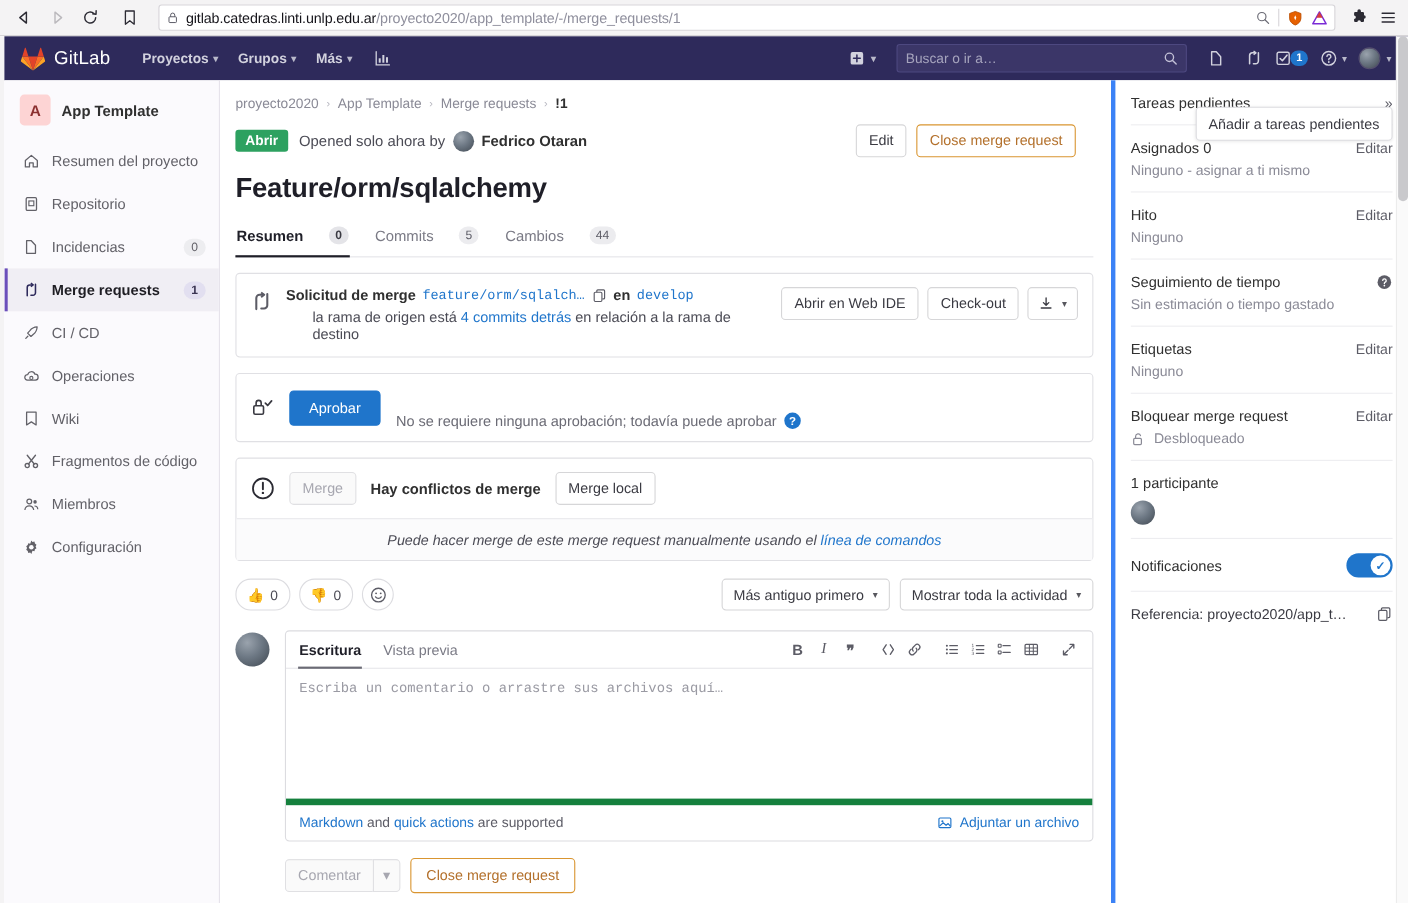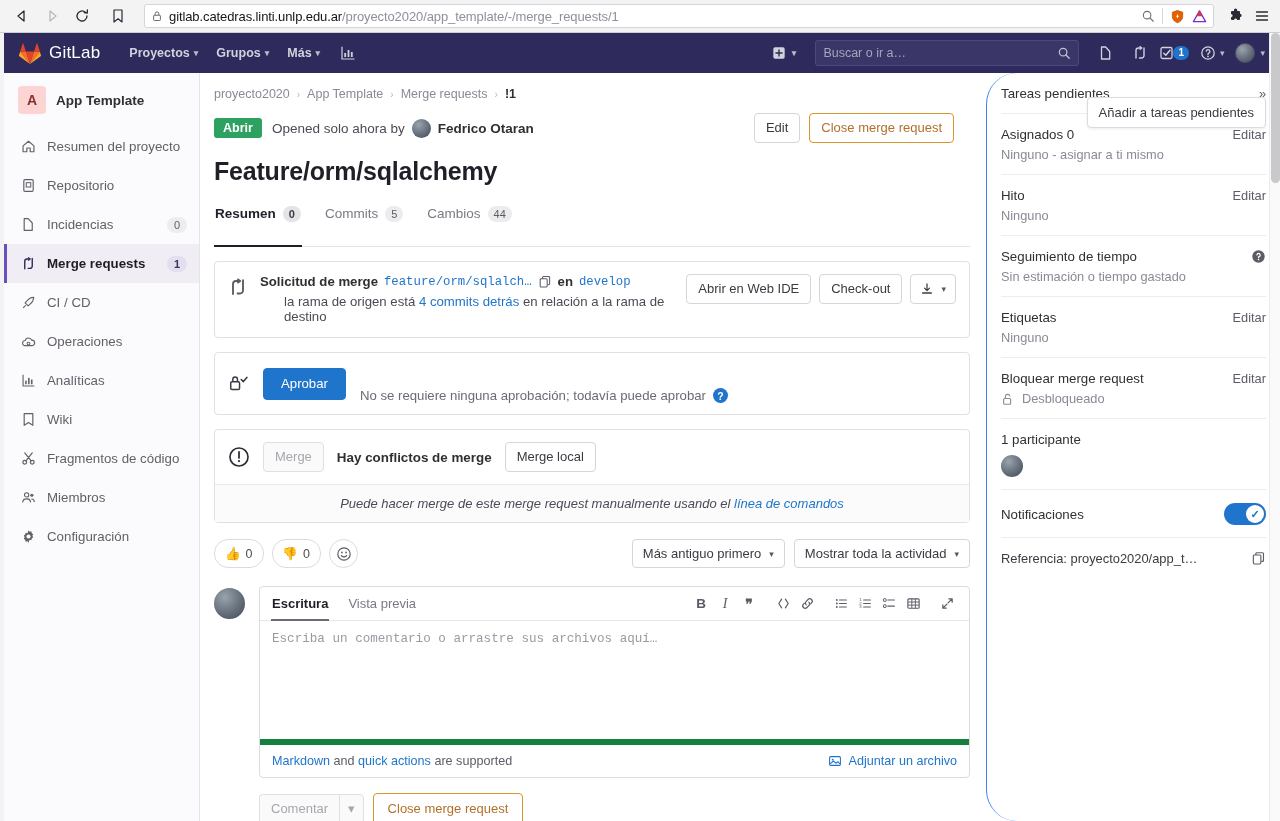--- a/index.html
+++ b/index.html
@@ -214,22 +214,22 @@
   }
   .btn-primary { background:#1f75cb; border-color:#1f75cb; color:#fff; }
   .btn-disabled { color:#a7a7b0; background:#fafafa; border-color:#e0e0e3; }
 
   #mr-title {
     font-size: 25px; font-weight: 700; color: #1f1f28;
     margin: 10px 0 14px 0; letter-spacing: -0.2px;
   }
   #mr-tabs { display:flex; align-items:flex-end; gap:22px; border-bottom:1px solid #e4e4e8; }
   .mr-tab {
-    display:flex; align-items:flex-start; gap:7px;
-    padding: 6px 1px 24px 1px;
+    display:flex; align-items:flex-end; gap:23px;
+    padding: 6px 1px 11px 1px;
     font-size: 13.5px; color:#7a7a85;
     position: relative;
   }
   .mr-tab.active { color:#1f1f28; font-weight:700; }
   .mr-tab.active::after {
     content:""; position:absolute; left:0; right:0; bottom:-1px; height:2px; background:#1f1f28;
   }
   .tab-count {
     background:#ececef; color:#5c5c66;
     font-size:11px; border-radius:9px; padding:1px 6px; line-height:14px; font-weight:400;
@@ -316,26 +316,25 @@
     font-size: 12.6px;
   }
   #attach-link { margin-left:auto; color:#1f75cb; display:flex; align-items:center; gap:6px;}
   #comment-actions { display:flex; align-items:center; gap:9px; margin: 15px 0 0 45px; }
   #comment-split { display:flex; }
   #comment-split .btn:first-child { border-radius:4px 0 0 4px; border-right:none; }
   #comment-split .btn:last-child { border-radius:0 4px 4px 0; padding:6px 8px; }
 
   
   #right-sidebar {
-    width: 294px; flex:none;
-    border-left: 1px solid #3b82f6;
+    width: 270px; flex:none;
+    border-left: 4px solid #3b82f6;
     background:#fff;
     padding: 0 14px;
     position: relative;
-    border-radius: 31px;
   }
   .rs-block { padding: 13px 0 12px 0; border-bottom:1px solid #ededf0; }
   .rs-block.noborder { border-bottom:none; }
   .rs-head { display:flex; align-items:center; font-size:13.3px; color:#303030; }
   .rs-head .rs-title { flex:1; }
   .rs-edit { color:#5c5c66; font-size:12.8px; }
   .rs-sub { font-size:12.8px; color:#8a8a96; margin-top:5px; }
   #todo-tooltip {
     position:absolute; top: 24px; right: 14px;
     background:#fff; border:1px solid #dcdce0; border-radius:4px;
@@ -579,31 +578,20 @@
       <div class="side-item">
         <span class="si-icon">
           <svg width="15" height="15" viewBox="0 0 16 16">
               <path d="M4.2 12.4a2.7 2.7 0 0 1 .3-5.4 3.6 3.6 0 0 1 6.9-.4 2.9 2.9 0 0 1 .5 5.8z" fill="none" stroke="currentColor" stroke-width="1.2" stroke-linejoin="round"></path>
               <circle cx="8" cy="10.2" r="1.5" fill="none" stroke="currentColor" stroke-width="1.1"></circle>
             </svg>
         </span>
         <span class="si-label">Operaciones</span>
       </div>
 
-      <div class="side-item">
-        <span class="si-icon">
-          <svg width="15" height="15" viewBox="0 0 16 16">
-              <path d="M2.2 2.2v11.6h11.6" fill="none" stroke="currentColor" stroke-width="1.2" stroke-linecap="round"></path>
-              <rect x="4.4" y="8.2" width="1.7" height="3.8" fill="currentColor"></rect>
-              <rect x="7.5" y="5.2" width="1.7" height="6.8" fill="currentColor"></rect>
-              <rect x="10.6" y="7" width="1.7" height="5" fill="currentColor"></rect>
-            </svg>
-        </span>
-        <span class="si-label">Analíticas</span>
-      </div>
 
       <div class="side-item">
         <span class="si-icon">
           <svg width="15" height="15" viewBox="0 0 16 16">
               <path d="M3.4 1.8h9.2v12.4l-4.6-3-4.6 3z" fill="none" stroke="currentColor" stroke-width="1.25" stroke-linejoin="round"></path>
             </svg>
         </span>
         <span class="si-label">Wiki</span>
       </div>
 

